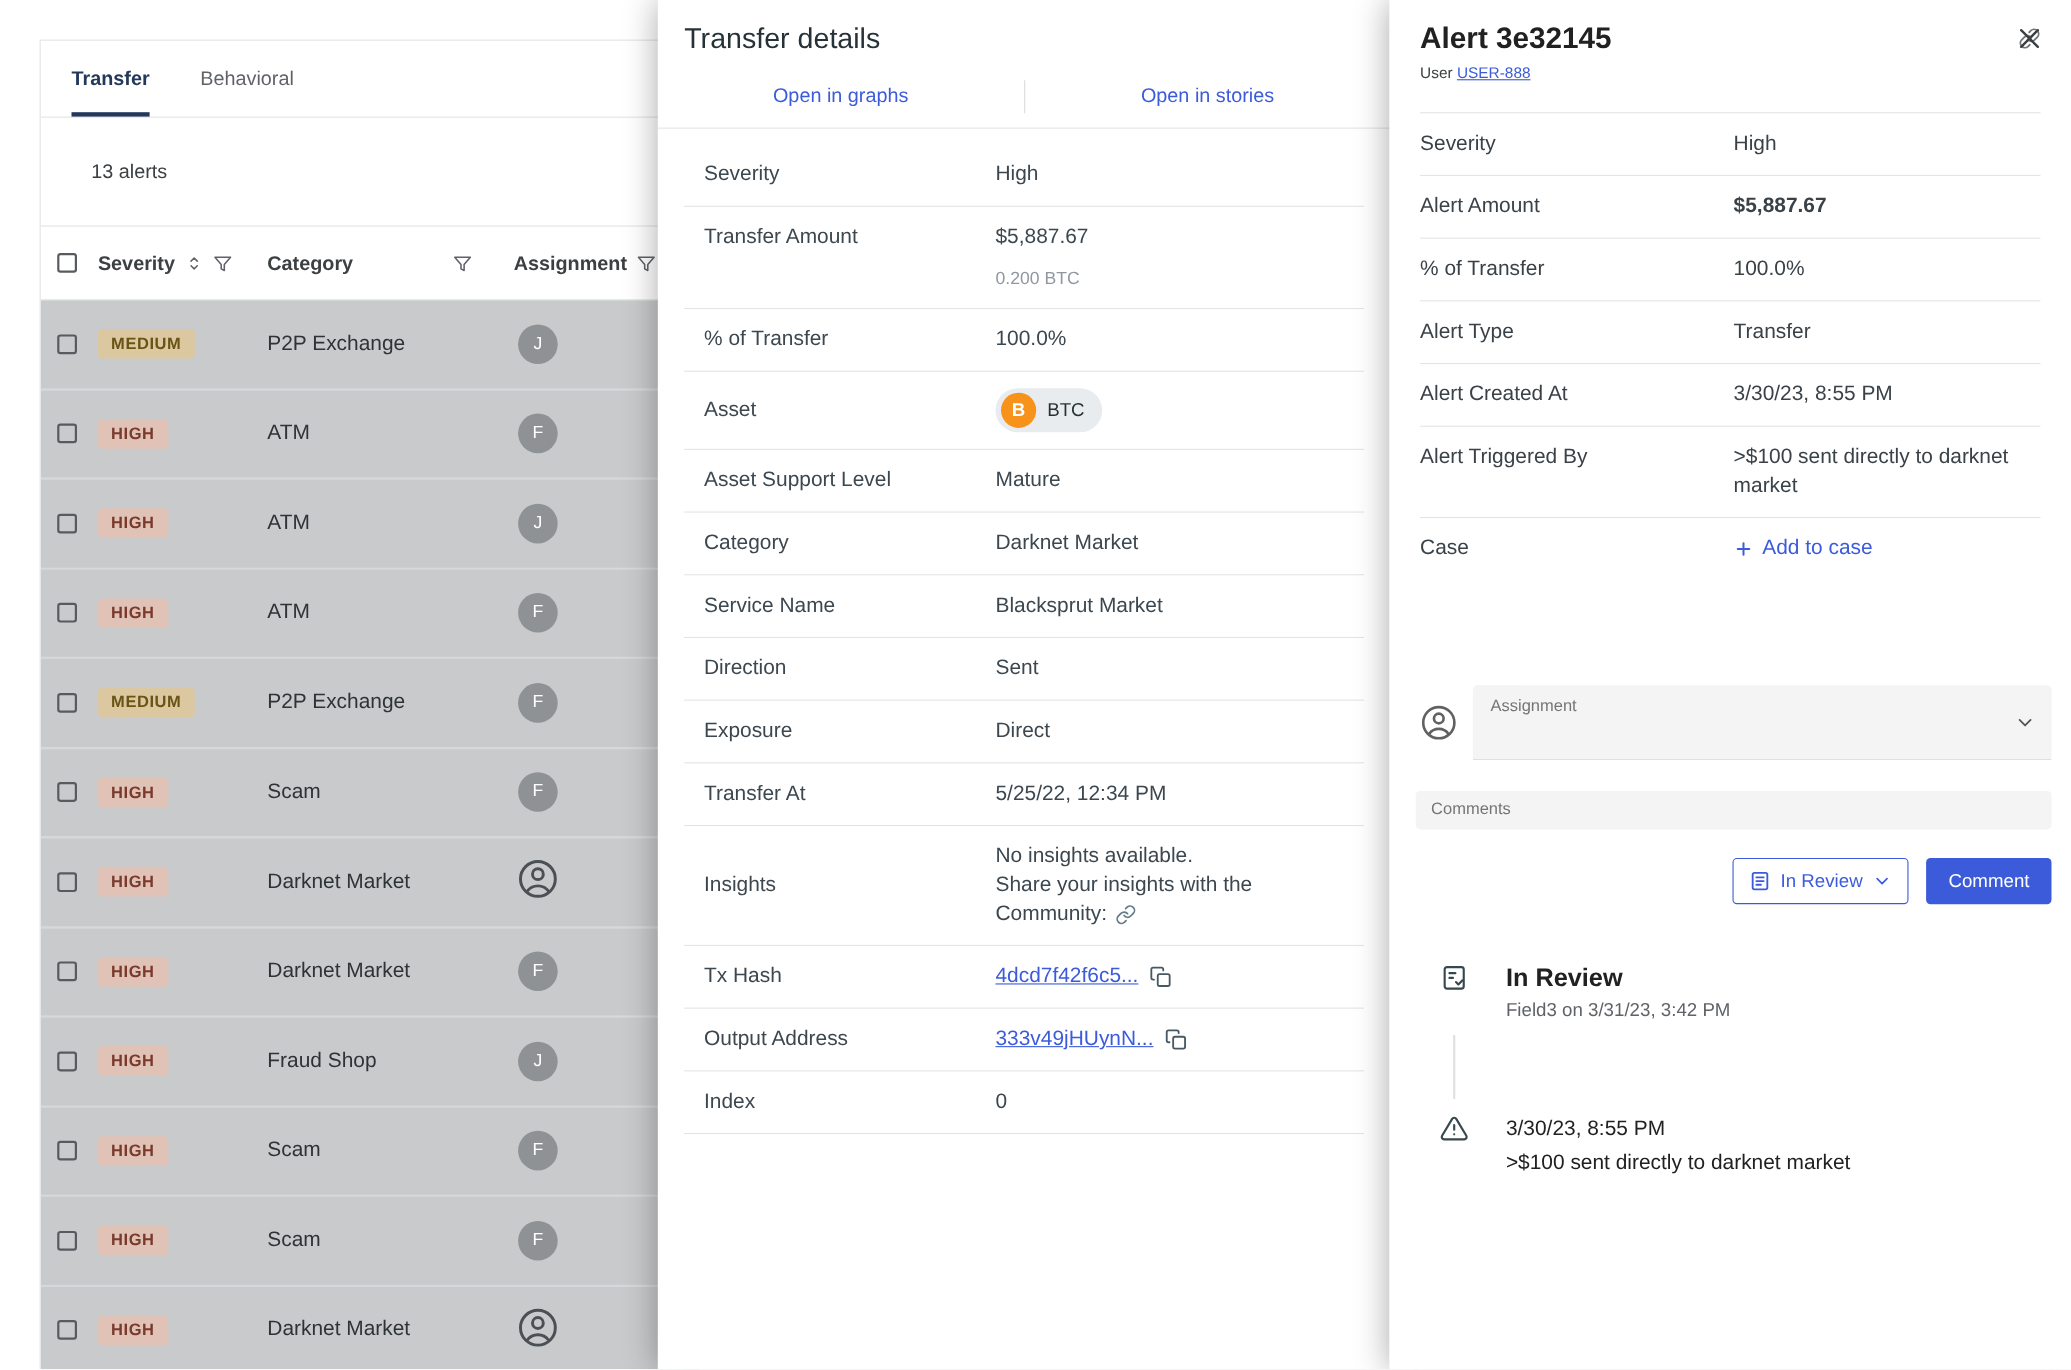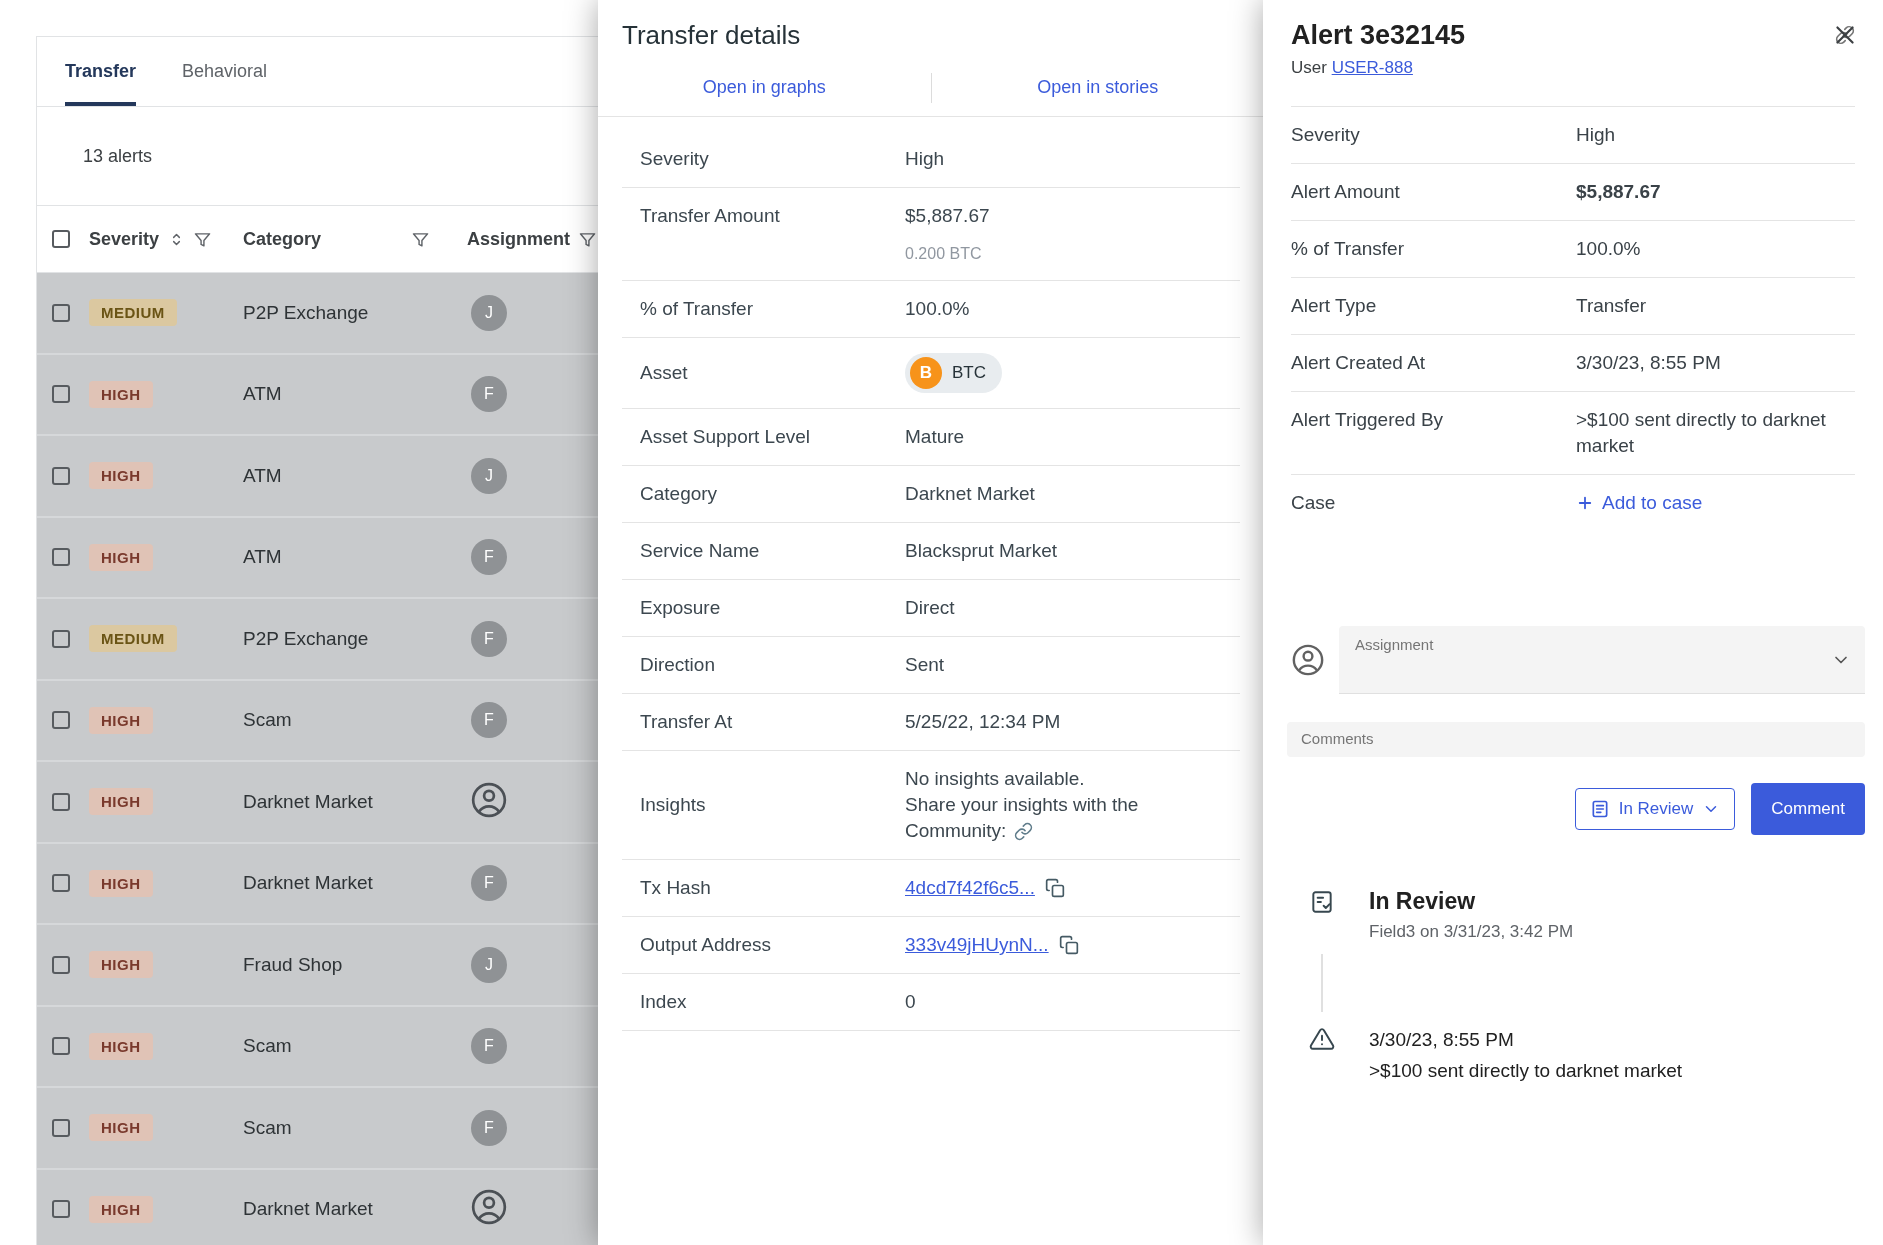--- a/index.html
+++ b/index.html
@@ -63,21 +63,21 @@
     margin-left:10px; vertical-align:-4px; cursor:pointer; }
   .val-with-icon { display:flex; align-items:center; }
 
   
   .al-header { padding:18px 28px 0; position:relative; }
   .al-title-row { display:flex; align-items:center; gap:10px;justify-content:space-between; }
   .al-title { font-size:27px; font-weight:600; color:#212121; line-height:34px; }
   .chain-icon { width:20px; height:20px; stroke:#757575; fill:none; stroke-width:2; stroke-linecap:round; stroke-linejoin:round; cursor:pointer; }
   .close-btn { position:absolute; top:22px; right:24px; width:28px; height:28px; cursor:pointer; background:none; border:none; }
   .close-btn svg { width:26px; height:26px; stroke:#3c4043; stroke-width:2; stroke-linecap:round; }
-  .user-line { margin-top:6px; font-size:17px; color:#3c4043; }
+  .user-line { margin-top:6px; font-size:14px; color:#3c4043; }
   .al-list { margin:28px 28px 0; border-top:1px solid #e4e4e4; }
   .al-row { display:flex; align-items:flex-start; padding:15px 0; border-bottom:1px solid #e4e4e4;
     font-size:19px; line-height:26px; color:#3a4248; }
   .al-row:last-child { border-bottom:none; }
   .al-key { width:285px; flex:none; }
   .al-val { flex:1; }
   .bold { font-weight:700; }
   .add-case { display:inline-flex; align-items:center; gap:8px; color:#3b5bdb; font-weight:500; cursor:pointer; }
   .plus-icon { width:18px; height:18px; stroke:#3b5bdb; stroke-width:2.4; stroke-linecap:round; }
   .assign-block { margin:92px 18px 0 28px; display:flex; align-items:center; gap:14px; }
@@ -89,21 +89,21 @@
   .assign-field .chevron-icon { position:absolute; right:14px; top:24px; }
   .comments-box { margin:28px 18px 0 24px; background:#f4f4f4; border-radius:4px; padding:8px 14px 10px; }
   .comments-box textarea { display:block; width:100%; height:28px; background:transparent; border:none; outline:none; resize:none;
     font-family:inherit; font-size:19px; color:#3a4248; margin-top:4px; }
   .comments-box textarea::placeholder { color:#9aa0a6; }
   .actions-row { margin:26px 18px 0 28px; display:flex; justify-content:flex-end; align-items:center; gap:16px; }
   .status-btn { height:42px; display:inline-flex; align-items:center; gap:9px; padding:0 14px; background:#fff;
     border:1px solid #3b5bdb; border-radius:4px; color:#3b5bdb; font-size:17px; font-weight:500; font-family:inherit; cursor:pointer; }
   .status-btn .doc-icon { width:20px; height:20px; stroke:#3b5bdb; fill:none; stroke-width:2; stroke-linecap:round; stroke-linejoin:round; }
   .status-btn .chevron-icon { stroke:#3b5bdb; width:18px; height:18px; }
-  .comment-btn { height:52px; padding:0 20px; background:#3b5bdb; border:none; border-radius:4px; color:#fff;
+  .comment-btn { height:42px; padding:0 20px; background:#3b5bdb; border:none; border-radius:4px; color:#fff;
     font-size:17px; font-weight:500; font-family:inherit; cursor:pointer; }
   .timeline { margin:52px 28px 0 46px; }
   .tl-entry { display:flex; gap:34px; }
   .tl-icon { width:26px; height:26px; stroke:#37474f; fill:none; stroke-width:1.8; stroke-linecap:round; stroke-linejoin:round; flex:none; margin-top:2px; }
   .tl-title { font-size:23px; font-weight:600; color:#212121; line-height:28px; }
   .tl-meta { font-size:17px; color:#5f6368; margin-top:7px; }
   .tl-connector { width:2px; height:58px; background:#e0e0e0; margin:12px 0 12px 12px; }
   .tl-lines { font-size:19px; line-height:31px; color:#212121; }
 </style>
 </head>
@@ -292,26 +292,26 @@
       </div>
       <div class="kv-row">
         <div class="kv-key">Category</div>
         <div class="kv-val">Darknet Market</div>
       </div>
       <div class="kv-row">
         <div class="kv-key">Service Name</div>
         <div class="kv-val">Blacksprut Market</div>
       </div>
       <div class="kv-row">
+        <div class="kv-key">Direction</div>
+        <div class="kv-val">Sent</div>
+      </div>
+      <div class="kv-row">
         <div class="kv-key">Exposure</div>
         <div class="kv-val">Direct</div>
-      </div>
-      <div class="kv-row">
-        <div class="kv-key">Direction</div>
-        <div class="kv-val">Sent</div>
       </div>
       <div class="kv-row">
         <div class="kv-key">Transfer At</div>
         <div class="kv-val">5/25/22, 12:34 PM</div>
       </div>
       <div class="kv-row center">
         <div class="kv-key">Insights</div>
         <div class="kv-val">
           <div>No insights available.</div>
           <div>Share your insights with the</div>

